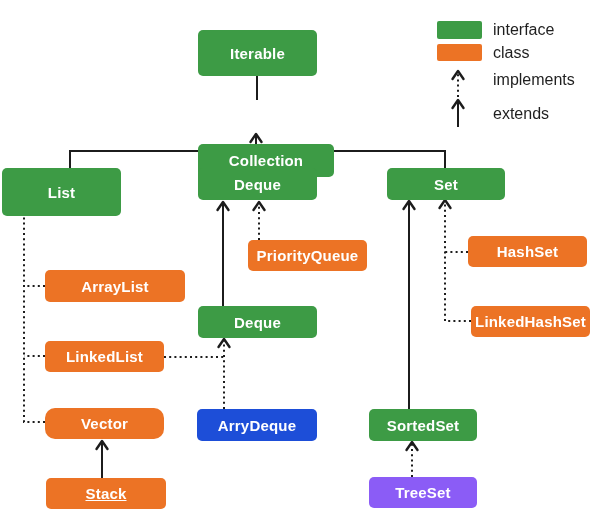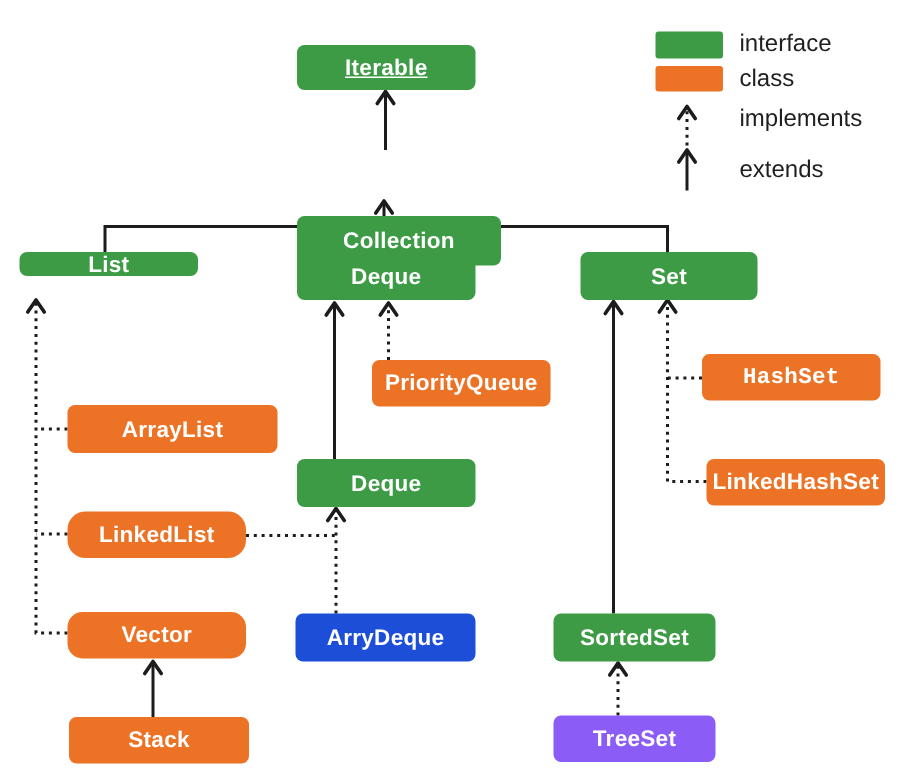--- a/index.html
+++ b/index.html
@@ -66,63 +66,63 @@
       <path d="M468 252 L445 252" fill="none" stroke="#1c1c1c" stroke-width="2" stroke-dasharray="2 3.2"></path>
       <path d="M412 477 L412 444" fill="none" stroke="#1c1c1c" stroke-width="2" stroke-dasharray="2 3.2"></path>
       <path d="M 406.5 450 L 412 442 L 417.5 450" fill="none" stroke="#1c1c1c" stroke-width="2.4" stroke-linecap="round" stroke-linejoin="round"></path>
       <path d="M458 97 L458 73" fill="none" stroke="#1c1c1c" stroke-width="2" stroke-dasharray="2 3.2"></path>
       <path d="M 452.5 79 L 458 71 L 463.5 79" fill="none" stroke="#1c1c1c" stroke-width="2.4" stroke-linecap="round" stroke-linejoin="round"></path>
       <path d="M458 127 L458 102" fill="none" stroke="#1c1c1c" stroke-width="2"></path>
       <path d="M 452.5 108 L 458 100 L 463.5 108" fill="none" stroke="#1c1c1c" stroke-width="2.4" stroke-linecap="round" stroke-linejoin="round"></path>
     </svg>
 
   <div id="nodes">
-      <div class="node interface" style="left: 198px; top: 30px; width: 119px; height: 30px; background: rgb(61, 155, 69); color: rgb(255, 255, 255); text-decoration: underline;">
+      <div class="node interface" style="left: 198px; top: 30px; width: 119px; height: 46px; background: rgb(61, 155, 69); color: rgb(255, 255, 255);">
         <span>Iterable</span>
       </div>
       <div class="node interface" style="left: 198px; top: 100px; width: 136px; height: 33px; background: rgb(61, 155, 69); color: rgb(255, 255, 255); margin-top: 44px;">
         <span>Collection</span>
       </div>
-      <div class="node interface" style="left: 13px; top: 168px; width: 119px; height: 16px; background: rgb(61, 155, 69); color: rgb(255, 255, 255);">
+      <div class="node interface" style="left: 2px; top: 168px; width: 119px; height: 48px; background: rgb(61, 155, 69); color: rgb(255, 255, 255);">
         <span>List</span>
       </div>
       <div class="node interface" style="left: 198px; top: 168px; width: 119px; height: 32px; background: rgb(61, 155, 69); color: rgb(255, 255, 255);">
         <span>Deque</span>
       </div>
       <div class="node interface" style="left: 387px; top: 168px; width: 118px; height: 32px; background: rgb(61, 155, 69); color: rgb(255, 255, 255);">
         <span>Set</span>
       </div>
       <div class="node interface" style="left: 198px; top: 306px; width: 119px; height: 32px; background: rgb(61, 155, 69); color: #ffffff;">
         <span>Deque</span>
       </div>
       <div class="node interface" style="left: 369px; top: 409px; width: 108px; height: 32px; background: rgb(61, 155, 69); color: rgb(255, 255, 255);">
         <span>SortedSet</span>
       </div>
       <div class="node class" style="left: 248px; top: 240px; width: 119px; height: 31px; background: rgb(236, 115, 37); color: rgb(255, 255, 255);">
         <span>PriorityQueue</span>
       </div>
-      <div class="node class" style="left: 468px; top: 236px; width: 119px; height: 31px; background: rgb(236, 115, 37); color: rgb(255, 255, 255); font-family: Liberation Mono, monospace;">
+      <div class="node class" style="left: 468px; top: 236px; width: 119px; height: 31px; background: rgb(236, 115, 37); color: rgb(255, 255, 255);">
         <span>HashSet</span>
       </div>
       <div class="node class" style="left: 45px; top: 270px; width: 140px; height: 32px; background: rgb(236, 115, 37); color: rgb(255, 255, 255);">
         <span>ArrayList</span>
       </div>
       <div class="node class" style="left: 471px; top: 306px; width: 119px; height: 31px; background: rgb(236, 115, 37); color: rgb(255, 255, 255);">
         <span>LinkedHashSet</span>
       </div>
-      <div class="node class" style="left: 45px; top: 341px; width: 119px; height: 31px; background: rgb(236, 115, 37); color: rgb(255, 255, 255); border-radius: 12px;">
+      <div class="node class" style="left: 45px; top: 341px; width: 119px; height: 31px; background: rgb(236, 115, 37); color: rgb(255, 255, 255);">
         <span>LinkedList</span>
       </div>
       <div class="node class" style="left: 45px; top: 408px; width: 119px; height: 31px; background: rgb(236, 115, 37); color: rgb(255, 255, 255); border-radius: 10px;">
         <span>Vector</span>
       </div>
       <div class="node class" style="left: 197px; top: 409px; width: 120px; height: 32px; background: #1d4ed8; color: rgb(255, 255, 255);">
         <span>ArryDeque</span>
       </div>
-      <div class="node class" style="left: 46px; top: 478px; width: 120px; height: 31px; background: rgb(236, 115, 37); color: rgb(255, 255, 255);">
+      <div class="node class" style="left: 46px; top: 478px; width: 120px; height: 31px; background: rgb(236, 115, 37); color: rgb(255, 255, 255); text-decoration: underline;">
         <span>Stack</span>
       </div>
       <div class="node class" style="left: 369px; top: 477px; width: 108px; height: 31px; background: #8b5cf6; color: rgb(255, 255, 255);">
         <span>TreeSet</span>
       </div>
     </div>
 
   <div>
     <div class="legend-swatch" id="swatch-interface" style="left: 437px; top: 21px; height: 18px; background: rgb(61, 155, 69);"></div>
     <div class="legend-label" id="label-interface" style="left: 493px; top: 21px; color: rgb(31, 31, 31);">interface</div>

